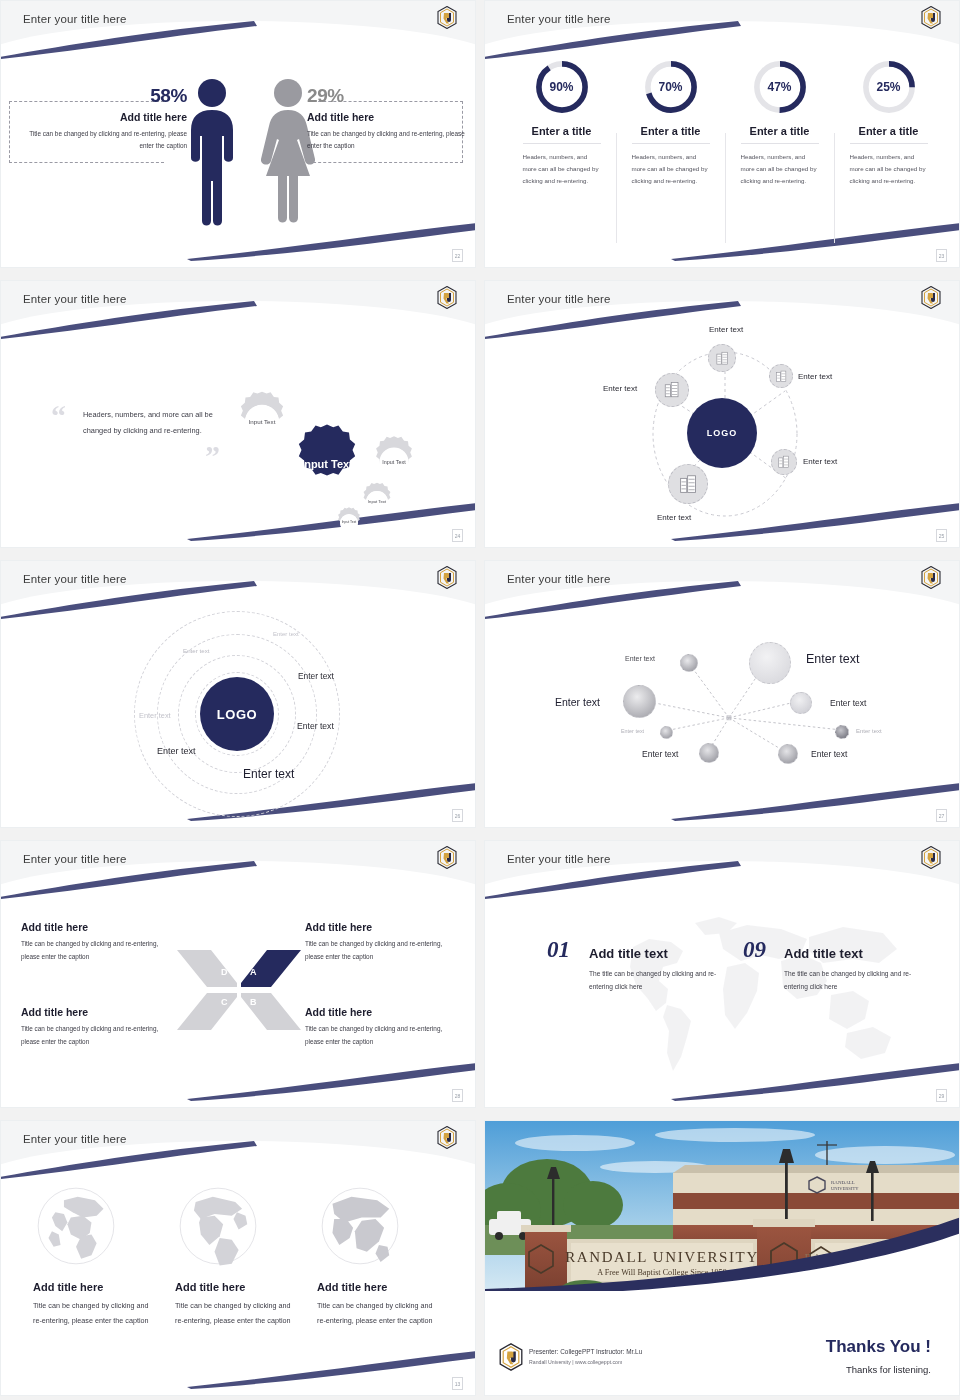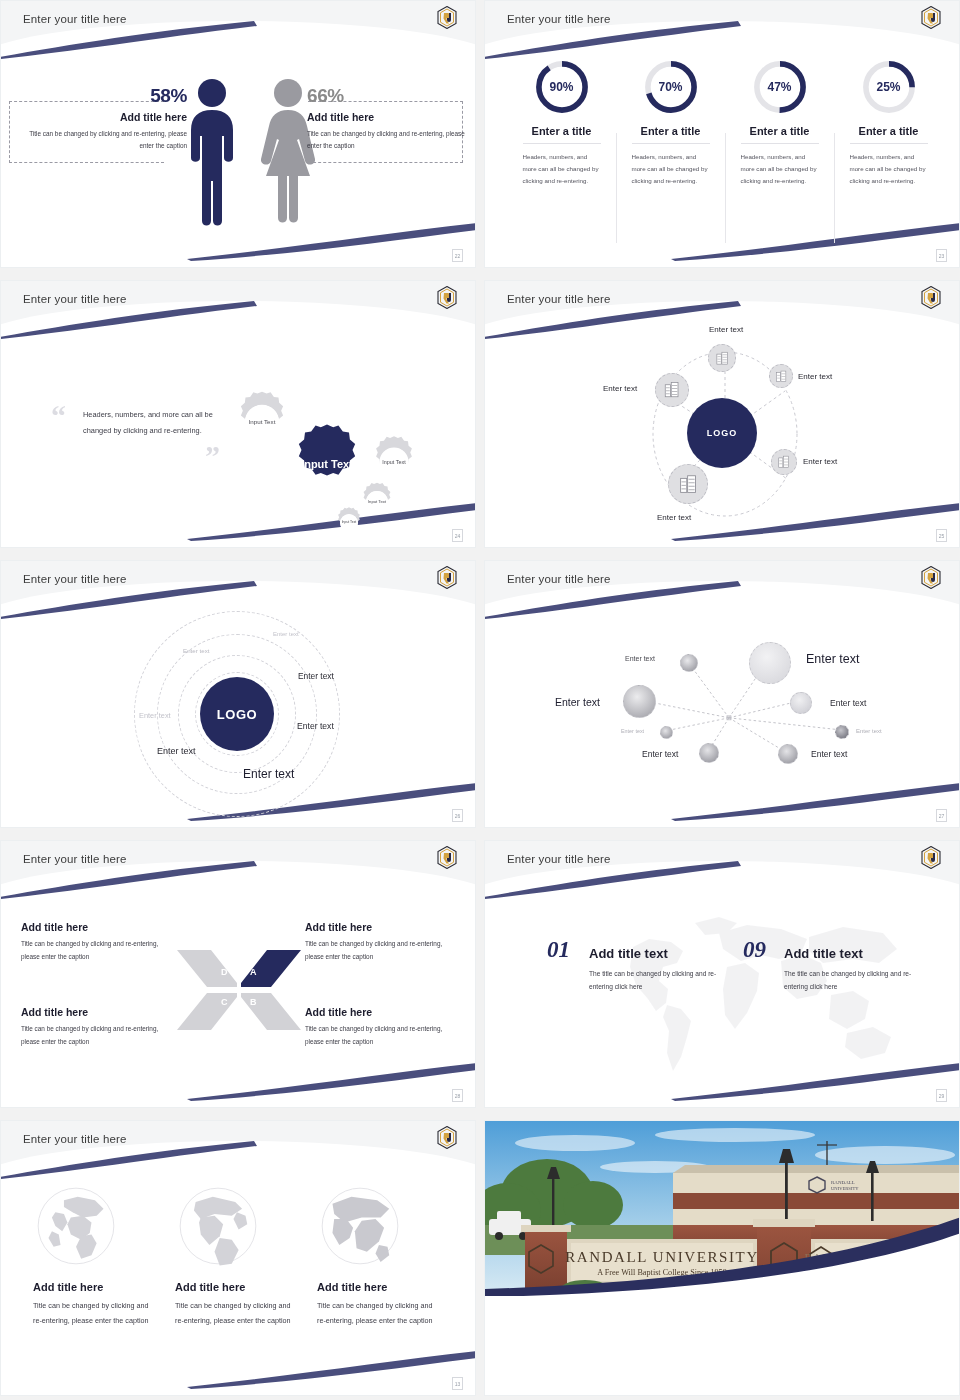--- a/index.html
+++ b/index.html
@@ -192,21 +192,21 @@
           <circle cx="35" cy="16" r="14" fill="#9a9aa0"></circle>
           <path d="M35 33 c-11 0 -17 6 -19 16 l-8 33 c-1 6 8 8 10 2 l6 -22 l2 1 l-13 36 l12 0 l0 42 c0 6 9 6 9 0 l0 -42 l2 0 l0 42 c0 6 9 6 9 0 l0 -42 l12 0 l-13 -36 l2 -1 l6 22 c2 6 11 4 10 -2 l-8 -33 c-2 -10 -8 -16 -19 -16 z" fill="#9a9aa0"></path>
         </svg>
 
         <div class="g-col g-left">
           <div class="g-pct navy">58%</div>
           <div class="g-sub">Add title here</div>
           <div class="g-txt">Title can be changed by clicking and re-entering, please enter the caption</div>
         </div>
         <div class="g-col g-right">
-          <div class="g-pct grey">66%</div>
+          <div class="g-pct grey">29%</div>
           <div class="g-sub">Add title here</div>
           <div class="g-txt">Title can be changed by clicking and re-entering, please enter the caption</div>
         </div>
       </div>
     </div>
     <div class="pgnum">22</div>
   </div>
 
   <div class="slide">
     <div class="hdr"></div>
@@ -804,15 +804,27 @@
           <ellipse cx="160" cy="172" rx="28" ry="10"></ellipse>
           <ellipse cx="225" cy="170" rx="26" ry="11"></ellipse>
           <ellipse cx="290" cy="174" rx="24" ry="9"></ellipse>
         </g>
 
         <path d="M476 96 C380 130 240 160 0 168 L0 175 L476 175 Z" fill="#2b2f5e"></path>
         <path d="M476 112 C370 150 200 172 0 176 L0 175 L476 175 Z" fill="#ffffff"></path>
       </svg>
     </div>
 
+    <div class="ty-foot">
+      <svg class="ty-logo" viewBox="0 0 40 46">
+        <polygon points="20,1 38,11 38,35 20,45 2,35 2,11" fill="none" stroke="#2a2a33" stroke-width="2.2"></polygon>
+        <polygon points="20,6 33,13.5 33,32.5 20,40 7,32.5 7,13.5" fill="none" stroke="#d4a340" stroke-width="2"></polygon>
+        <path d="M14 14 h7 a5.5 5.5 0 0 1 0 11 h-3 l6 10 h-5 l-6 -10 z" fill="#d4a340"></path>
+        <path d="M24 14 h4 v14 a4 4 0 0 1 -8 0 v-4 h4 v4 z" fill="#2a2a44"></path>
+      </svg>
+      <div class="ty-meta1">Presenter: CollegePPT   Instructor: Mr.Lu</div>
+      <div class="ty-meta2">Randall University  |  www.collegeppt.com</div>
+      <div class="ty-big">Thanks You !</div>
+      <div class="ty-small">Thanks for listening.</div>
+    </div>
   </div>
 
 </div>
 
 </body></html>

